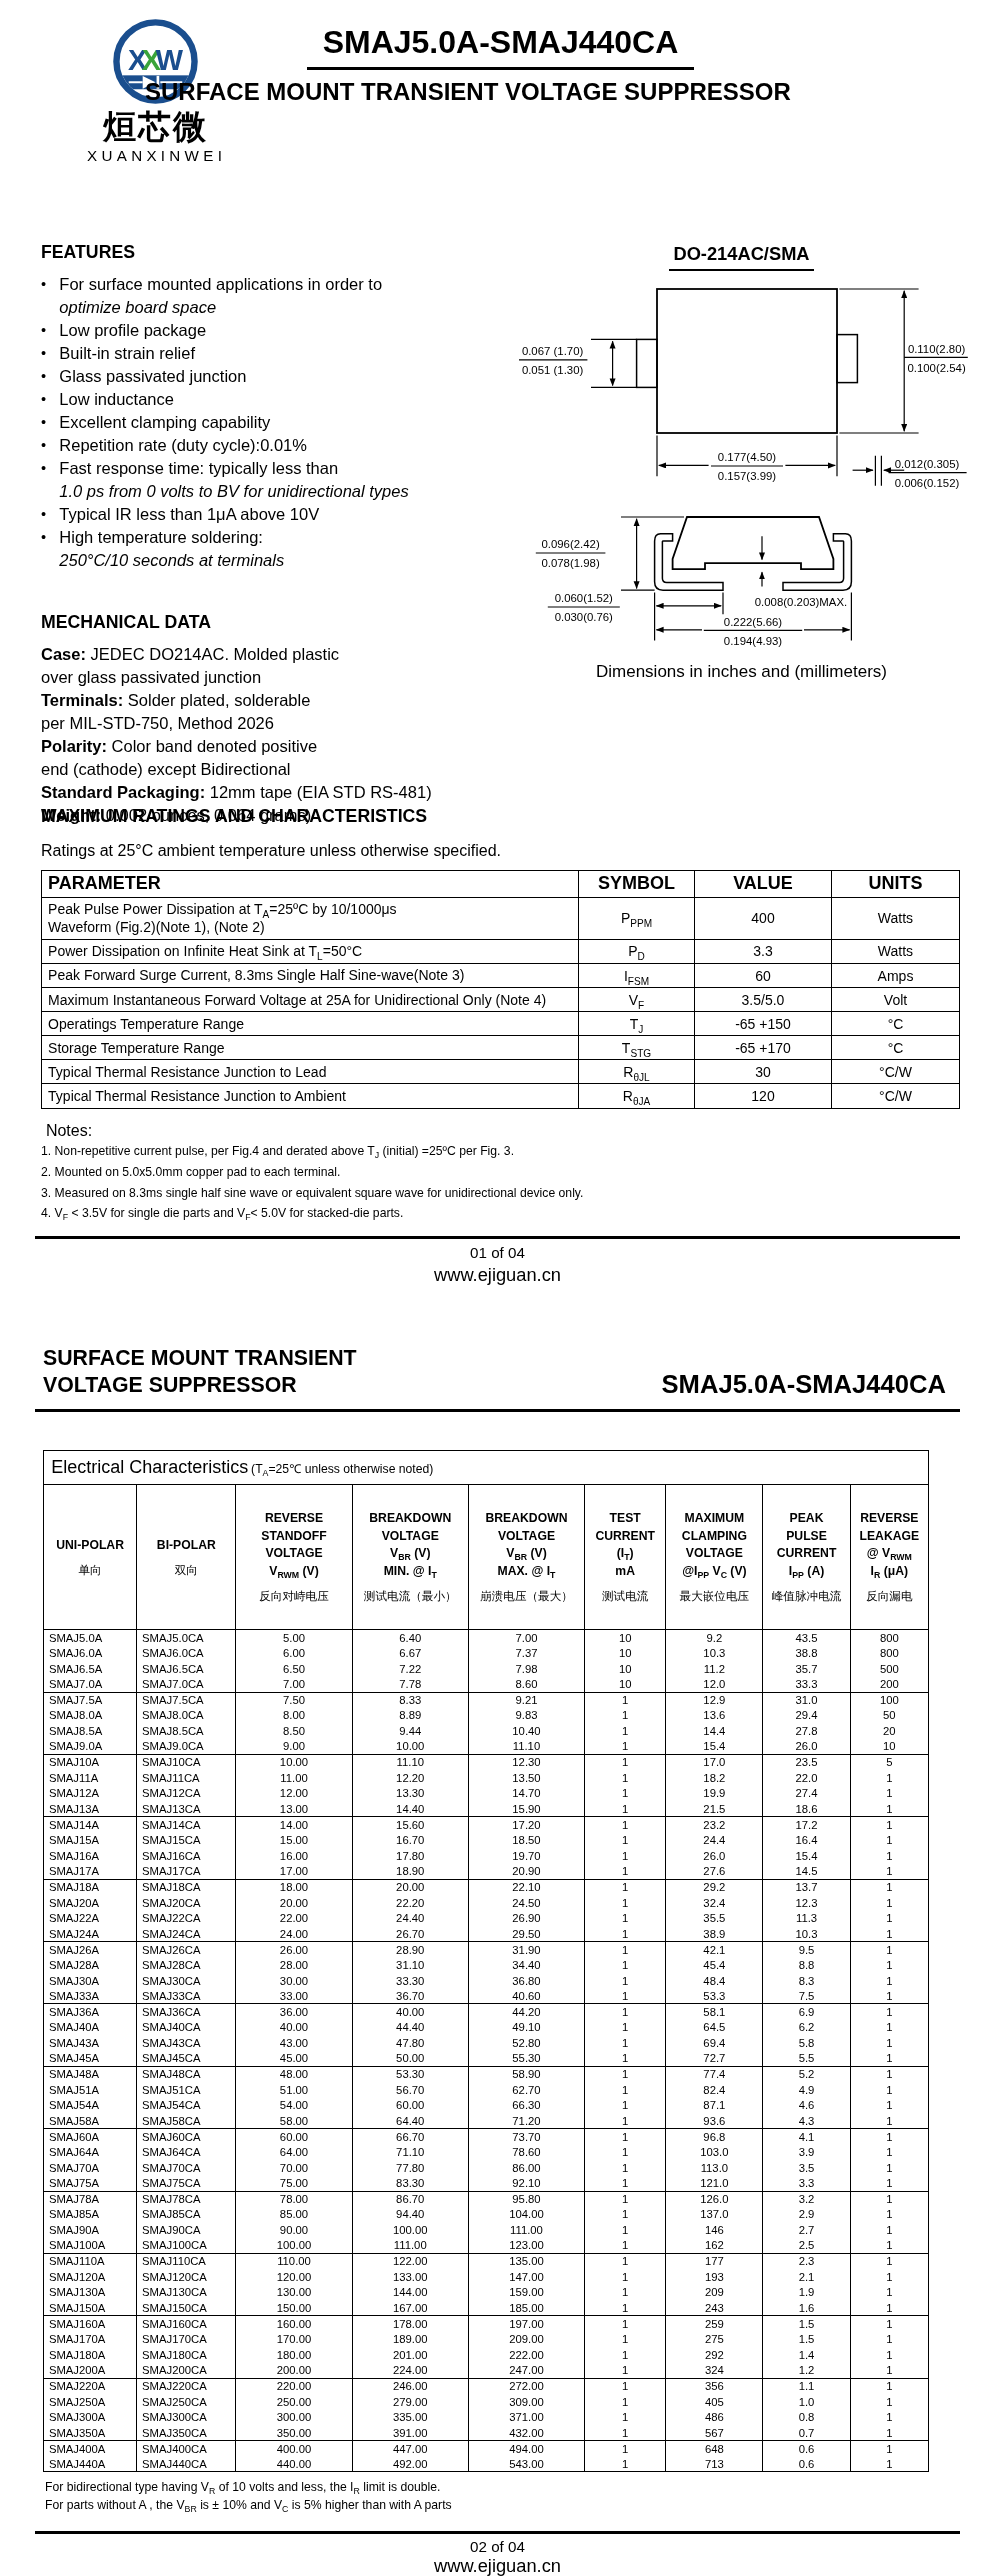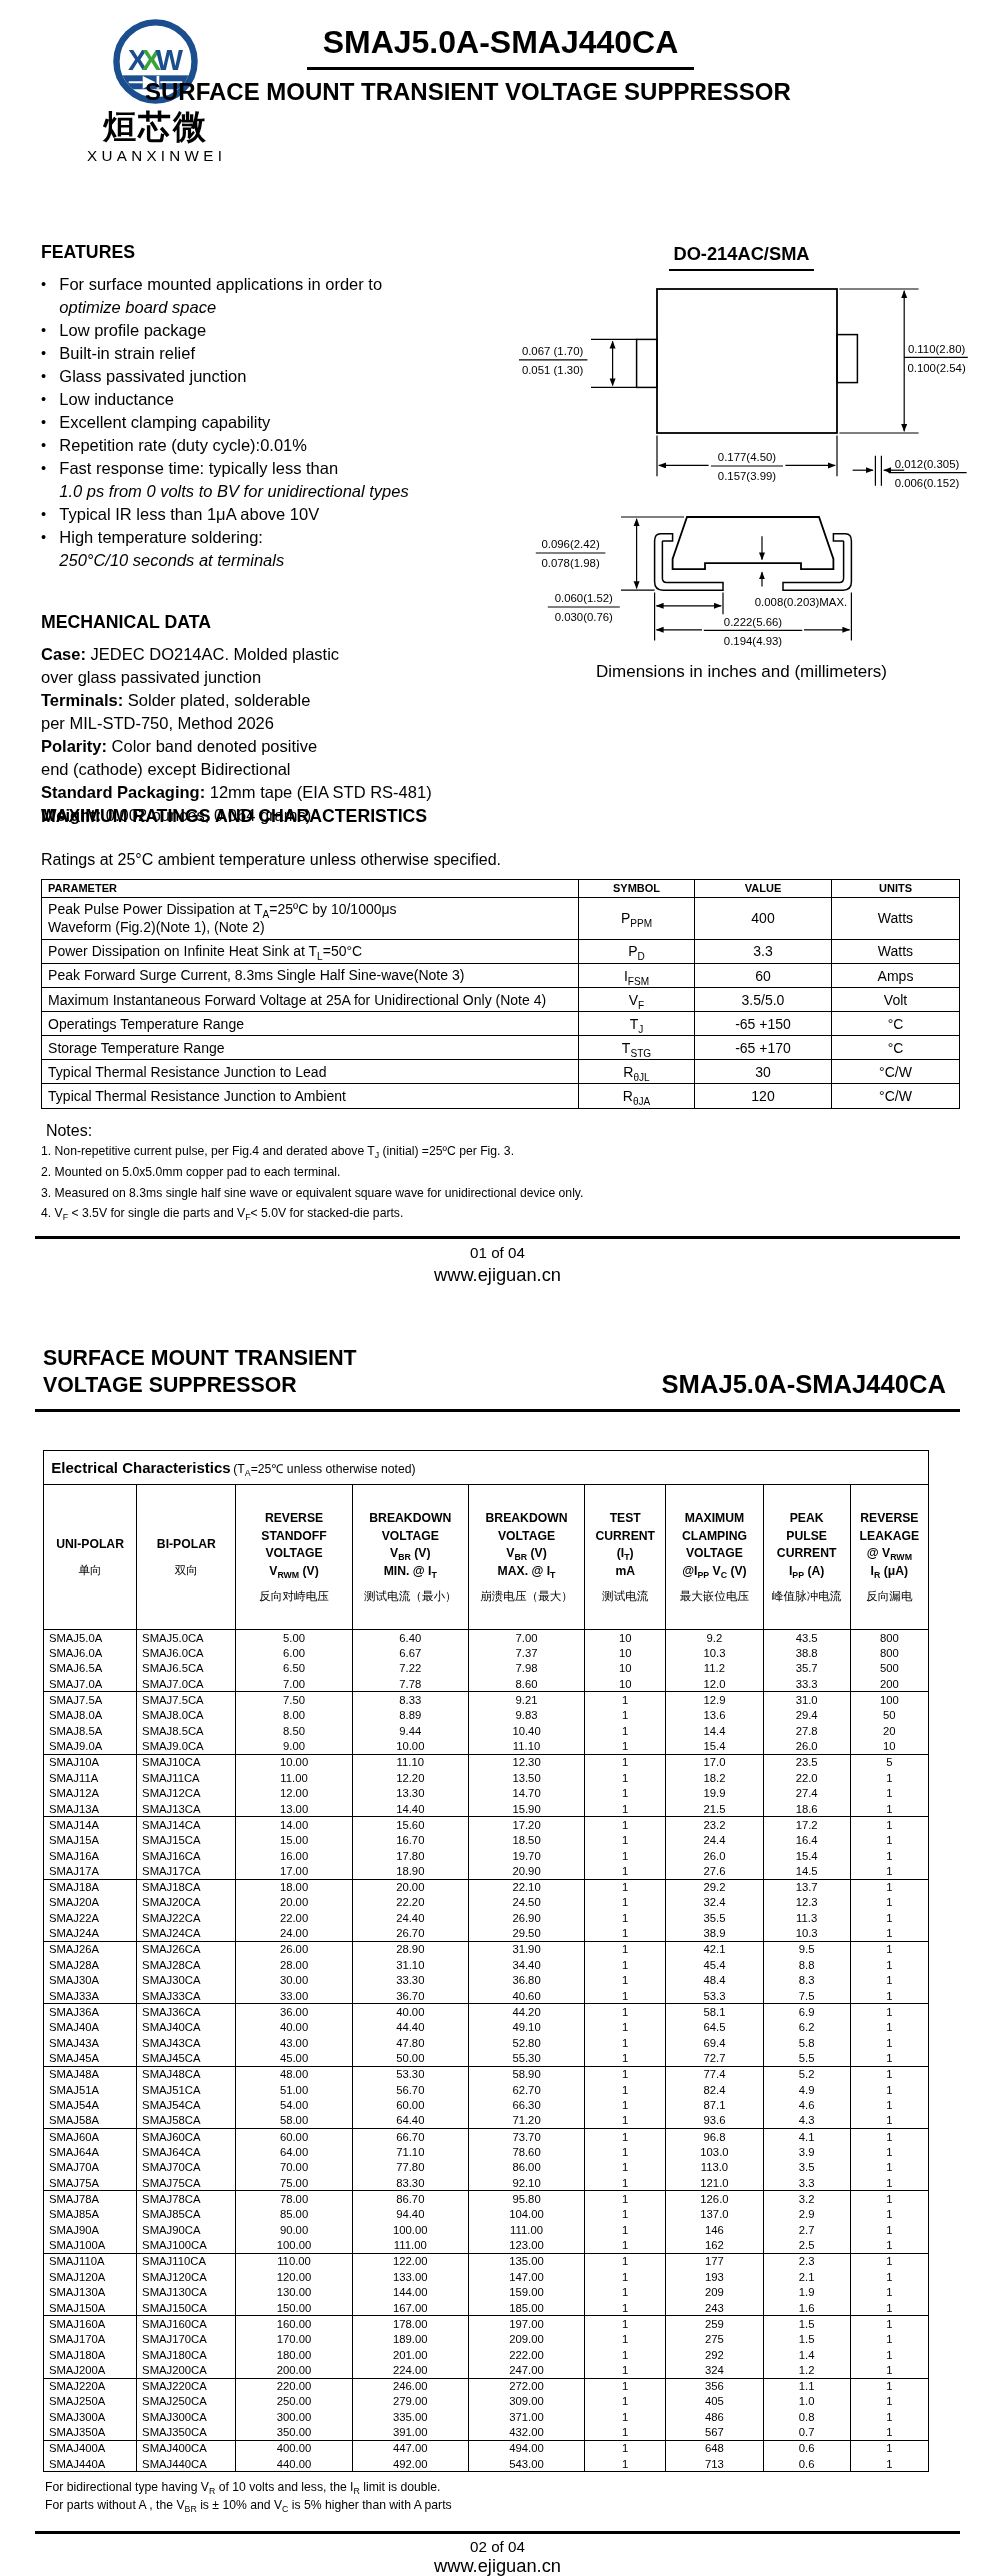--- a/index.html
+++ b/index.html
@@ -39,45 +39,45 @@
   
   .right-col { position:absolute; left:513px; top:243px; width:457px; }
   .pkg-title { text-align:center; }
   .pkg-title span { display:inline-block; font-size:18.3px; font-weight:bold; border-bottom:2.4px solid #000; padding:0 4.9px 3.7px 4.9px; }
   svg.pkg { width:456px; height:384px; margin-top:6.1px; display:block; }
   svg.pkg text { font-size:19px; fill:#000; }
   .pkg-caption { font-size:17px; text-align:center; margin-top:1.2px; }
 
   
   .ratings { position:absolute; left:41px; top:806px; width:920px; }
-  .ratings-cond { font-size:16px; margin-top:24px; }
+  .ratings-cond { font-size:16px; margin-top:15px; }
   table.rtable { border-collapse:collapse; width:918px; margin-top:9.8px; table-layout:fixed; }
   .rtable th, .rtable td { border:1.2px solid #000; font-size:14px; padding:2.4px 6.1px; }
-  .rtable th { text-align:left; font-size:11px;margin-top:8px; }
+  .rtable th { text-align:left; font-size:18px;margin-top:8px; }
   .rtable th.c, .rtable td.c { text-align:center; }
   .rtable td.p { text-align:left; line-height:18.3px; }
   .notes-block { margin-top:13.4px; }
   .notes-heading { font-size:16px; margin-left:4.9px; }
   .note-line { font-size:12.2px; line-height:18.3px; margin-top:2.4px; }
 
   
   .footer-rule { position:absolute; left:35px; right:35px; border-top:3px solid #000; }
   .footer-page { position:absolute; left:0; width:100%; text-align:center; font-size:15.2px; }
   .footer-site { position:absolute; left:0; width:100%; text-align:center; font-size:18.3px; }
   .f1-rule { top:1236px; } .f1-page { top:1244px; } .f1-site { top:1264px; }
 
   
   .p2-title { position:absolute; left:43px; top:34px; font-size:21.3px; font-weight:bold; line-height:27px; }
   .p2-part { position:absolute; right:49px; top:59px; font-size:25.6px; font-weight:bold; }
   .p2-rule { position:absolute; left:35px; right:35px; top:98px; border-top:3.7px solid #000; }
 
   .etable-wrap { position:absolute; left:43px; top:139px; }
   table.etable { border-collapse:collapse; width:886px; table-layout:fixed; border:1.8px solid #000; }
   .etitle-row td { border-bottom:1.8px solid #000; padding:6.1px 7.3px; height:34px; vertical-align:middle; }
-  .et1 { font-size:15px; font-weight:bold; }
+  .et1 { font-size:18px; font-weight:normal; }
   .et2 { font-size:12.2px; }
   .ehead-row th { border-left:1.2px solid #000; height:145px; vertical-align:middle; text-align:center; padding:2.4px 1.2px; }
   .ehead-row th:first-child { border-left:none; }
   .hl { font-size:12.2px; font-weight:bold; line-height:17.7px; }
   .cn { font-size:11.6px; font-weight:normal; margin-top:8.5px; }
   tbody.egroup { border-top:1.8px solid #000; }
   .etable tbody td { border-left:1.2px solid #000; font-size:11.3px; text-align:center; padding:0 2.4px; }
   .etable tbody td:first-child { border-left:none; }
   .etable tbody td.l { text-align:left; padding-left:4.9px; }
   .etable tbody tr { height:15.6px; }

